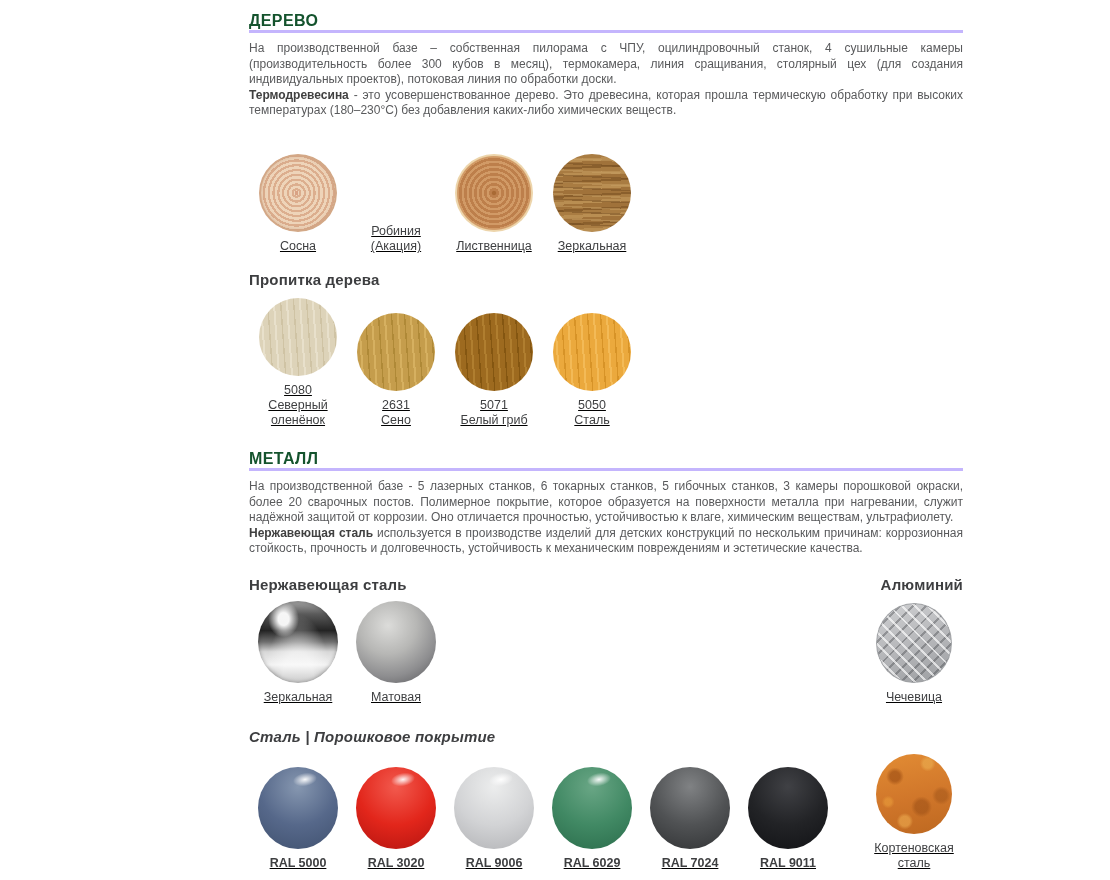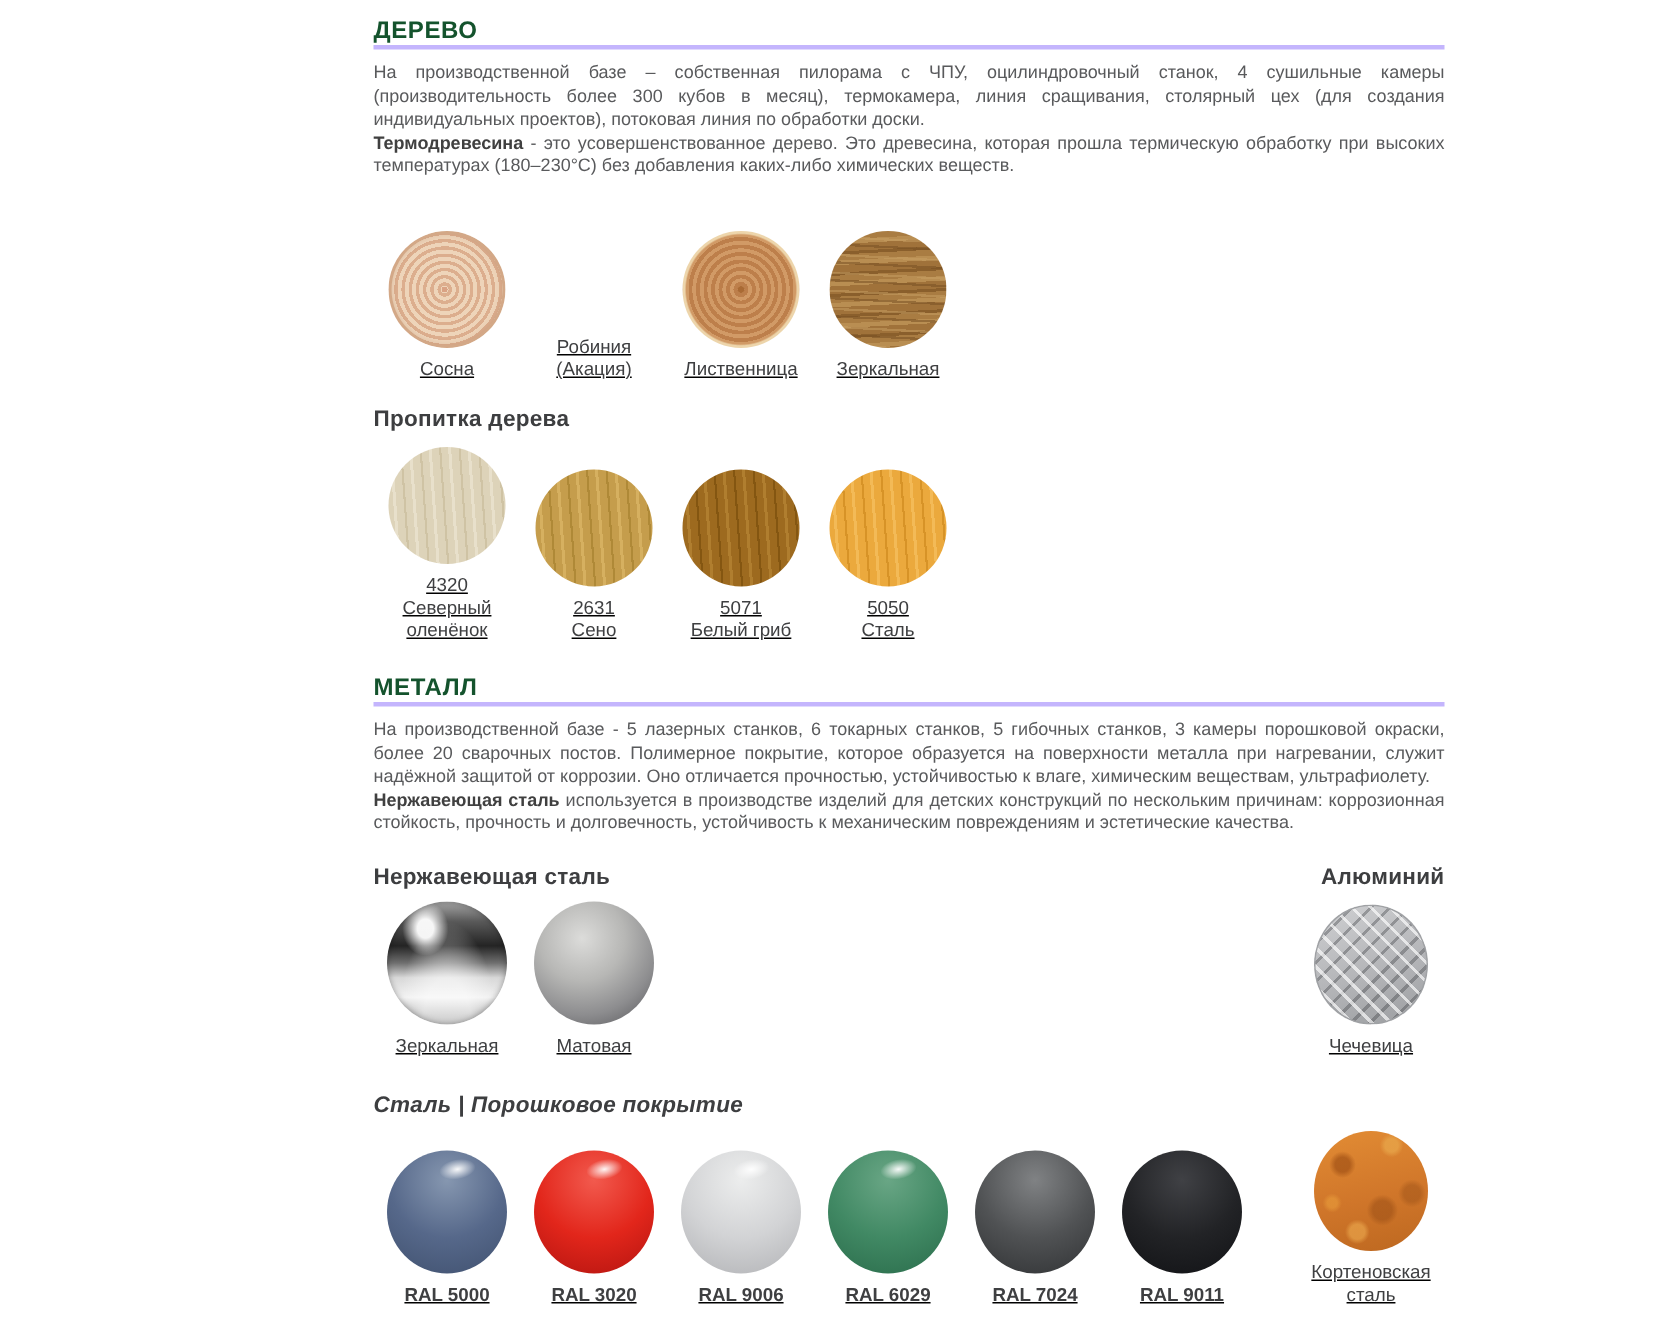--- a/index.html
+++ b/index.html
@@ -142,21 +142,21 @@
         <div class="cap">Зеркальная</div>
       </div>
     </div>
 
     <h3 class="subhead" style="margin-top:16px;">Пропитка дерева</h3>
 
     <div class="row" style="margin-top:9px;">
       <div class="cell">
         <div class="disc wood-flat" style="--c: #ddd3b9; --cl: #e8e0cb; --cd: #cfc3a4;"></div>
         <div class="cap">
-          <div>4320</div>
+          <div>5080</div>
           <div>Северный оленёнок</div>
         </div>
       </div>
       <div class="cell">
         <div class="disc wood-flat" style="--c: #c59d4c; --cl: #d6b060; --cd: #af8937;"></div>
         <div class="cap">
           <div>2631</div>
           <div>Сено</div>
         </div>
       </div>

